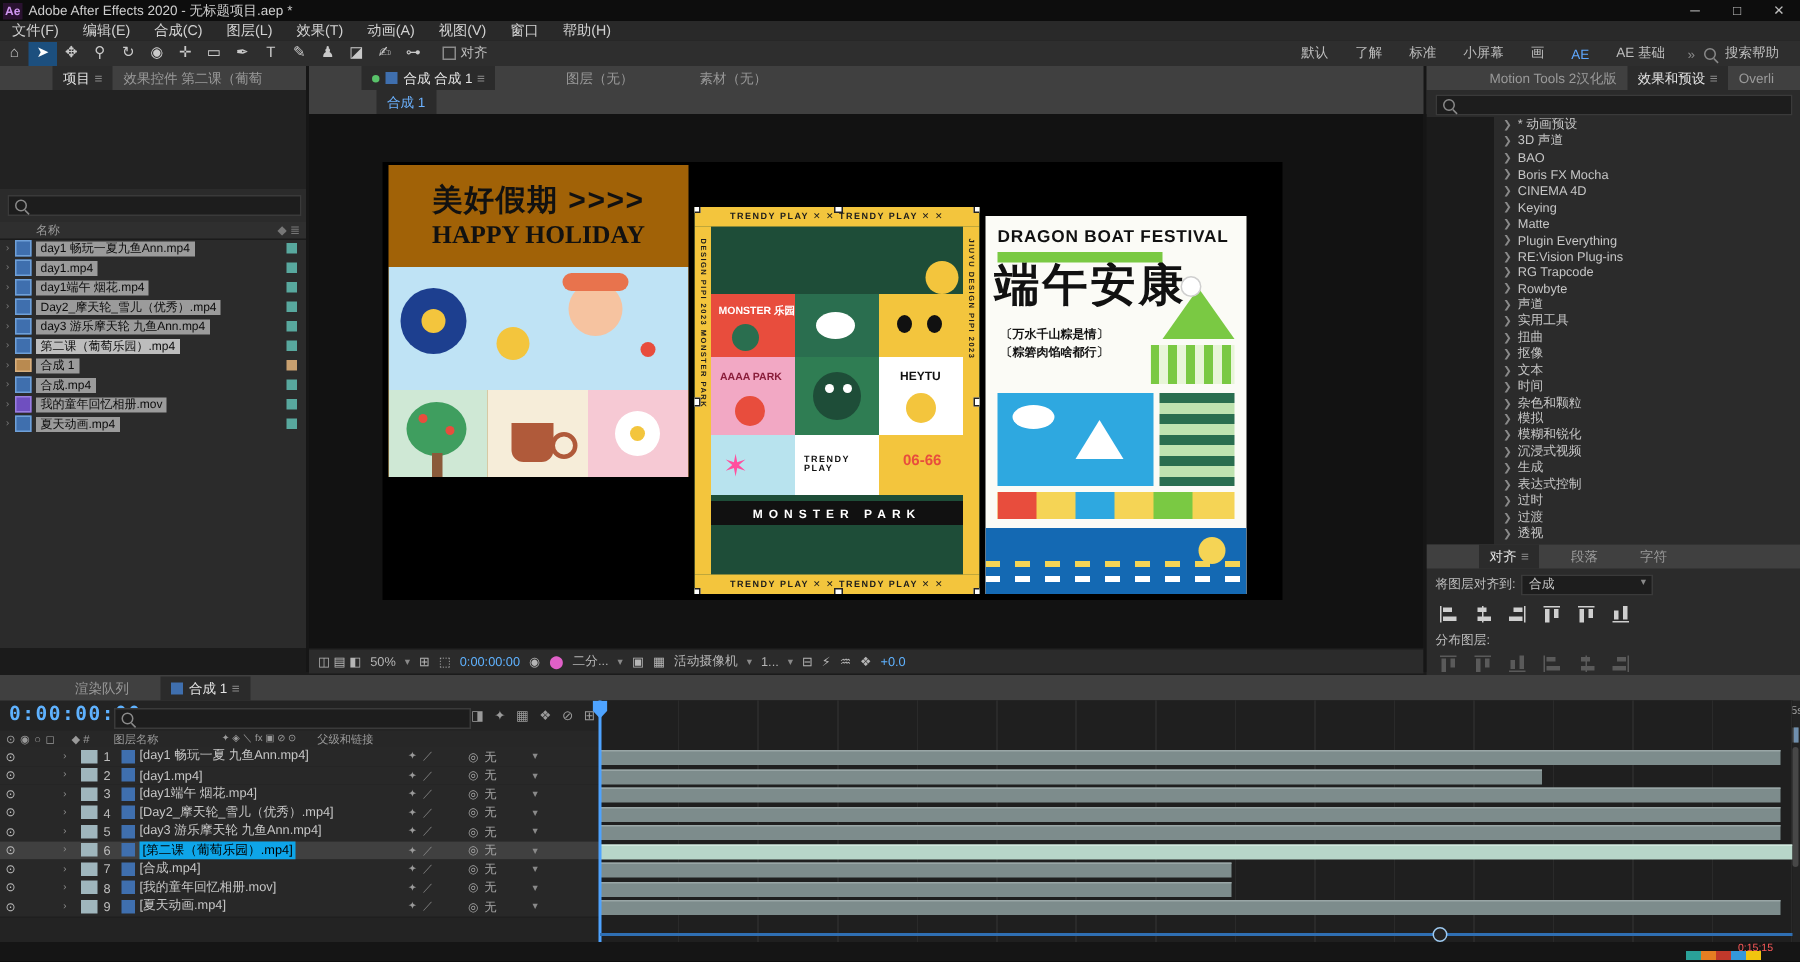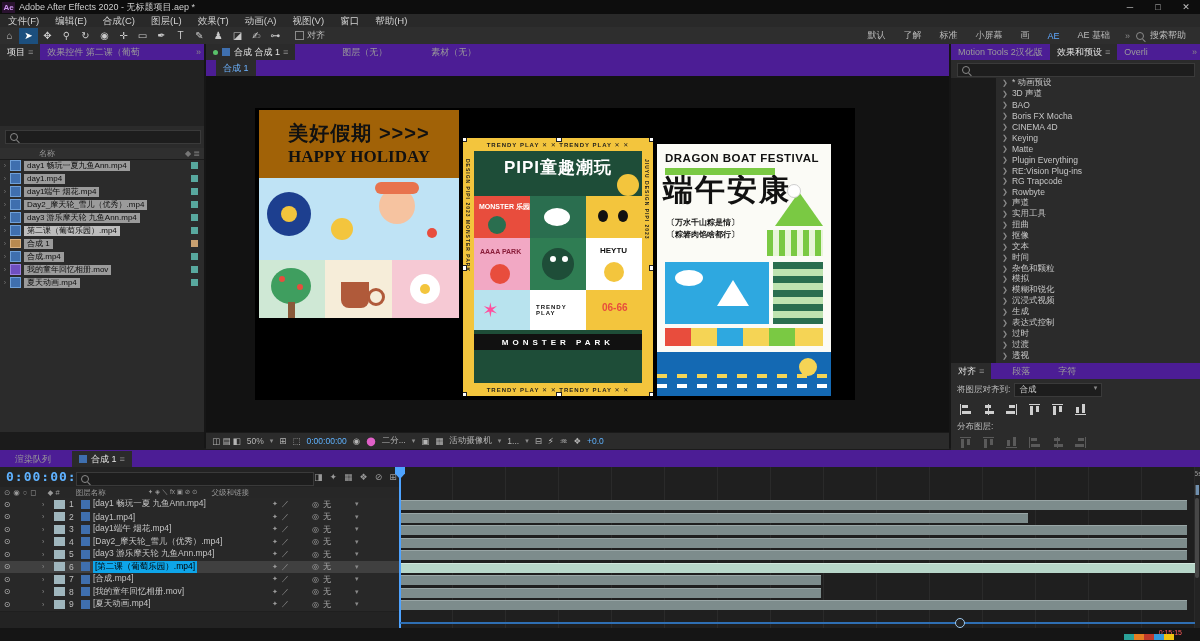--- a/index.html
+++ b/index.html
@@ -14,21 +14,21 @@
   .menu-item{padding:0 8px;line-height:13px;}
   .toolbar{left:0;top:27px;width:1200px;height:17px;background:#2e2e2e;border-bottom:1px solid #161616;font-size:10px;}
   .tool{width:19px;text-align:center;color:#c9c9c9;line-height:16px;font-size:10px;}
   .tool.active{background:#1c4f7e;color:#fff;}
   .chk{display:inline-block;width:7px;height:7px;border:1px solid #8a8a8a;margin:0 3px 0 10px;}
   .ws{padding:0 9px;color:#bdbdbd;font-size:9px;}
   .ws.active{color:#5fa8ff;}
   .mag{display:inline-block;width:6px;height:6px;border:1px solid #8a8a8a;border-radius:50%;position:relative;}
   .mag::after{content:"";position:absolute;width:4px;height:1px;background:#8a8a8a;right:-3px;bottom:-2px;transform:rotate(45deg);}
   
-  .tabrow{background:#4c1d95;height:16px;font-size:9px;color:#9a9a9a;}
+  .tabrow{background:#404040;height:16px;font-size:9px;color:#9a9a9a;padding-left:35px;}
   .tab{padding:0 7px;line-height:16px;white-space:nowrap;}
   .tab.active{background:#2b2b2b;color:#e4e4e4;}
   .hamb{color:#8a8a8a;margin-left:3px;}
   
   .projbody{left:0;top:60px;width:204px;height:372px;background:#2b2b2b;}
   .preview{left:0;top:0;width:204px;height:66px;background:#222;}
   .srchbox{background:#1d1d1d;border:1px solid #3a3a3a;height:12px;display:flex;align-items:center;padding:0 4px;}
   .phead{left:0;top:88px;width:204px;height:11px;background:#2f2f2f;border-bottom:1px solid #1b1b1b;font-size:8px;color:#9a9a9a;}
   .prow{left:0;width:204px;height:13px;font-size:8px;display:flex;align-items:center;}
   .prow .twirl{width:10px;color:#777;text-align:center;font-size:7px;}
@@ -179,21 +179,21 @@
     <span class="tab" style="overflow:hidden;max-width:120px">效果控件 第二课（葡萄</span>
     <span style="margin-left:auto;margin-right:3px;color:#8a8a8a">»</span>
   </div>
 
   <div class="p projbody">
     <div class="p preview"></div>
     <div class="p srchbox" style="left:5px;top:70px;width:186px">
         <span class="mag"></span>
       </div>
     <div class="p phead flex">
-      <span style="margin-left:39px">名称</span>
+      <span style="margin-left:24px">名称</span>
       <span style="margin-left:auto;margin-right:4px;color:#777">◆ ≣</span>
     </div>
     <div class="p" style="left:0;top:99px;width:204px">
 
     <div class="prow">
           <span class="twirl">›</span>
           <span class="ficon icon-av"></span>
           <span class="chip">day1 畅玩一夏九鱼Ann.mp4</span>
           <span class="lab lab-cyan"></span>
         </div>
@@ -310,21 +310,20 @@
         <div class="tile" style="left:66px;top:216px;width:67px;height:72px;background:#aee0f0">
           <span class="circ" style="left:20px;top:20px;width:26px;height:26px;background:#2a6e4f"></span>
         </div>
         <div class="tile" style="left:133px;top:216px;width:67px;height:72px;background:#f09caa">
           <span class="circ" style="left:22px;top:22px;width:24px;height:24px;background:#fff"></span>
         </div>
       </div>
 
       <div class="p posterM">
         <div class="ystrip" style="top:0">TRENDY PLAY  ✕ ✕  TRENDY PLAY  ✕ ✕</div>
-        <div style="text-align:center;color:#fff;font-weight:800;font-size:17px;margin-top:18px;letter-spacing:1px">PIPI童趣潮玩</div>
         <span class="circ" style="right:14px;top:36px;width:22px;height:22px;background:#f3c53d"></span>
         <div class="tile" style="left:0;top:13px;width:11px;height:232px;background:#f3c53d">
           <span class="tinytxt" style="left:2px;top:8px;writing-mode:vertical-rl;color:#1c1c1c;font-size:5px">DESIGN PIPI 2023 MONSTER PARK</span>
         </div>
         <div class="tile" style="right:0;top:13px;width:11px;height:232px;background:#f3c53d">
           <span class="tinytxt" style="left:2px;top:8px;writing-mode:vertical-rl;color:#1c1c1c;font-size:5px">JIUYU DESIGN PIPI 2023</span>
         </div>
         <div class="tile" style="left:11px;top:58px;width:56px;height:42px;background:#e84d3d">
           <span class="tinytxt" style="left:5px;top:6px;color:#fff;font-size:7px;letter-spacing:0">MONSTER 乐园</span>
           <span class="circ" style="left:14px;top:20px;width:18px;height:18px;background:#2a6e4f"></span>

